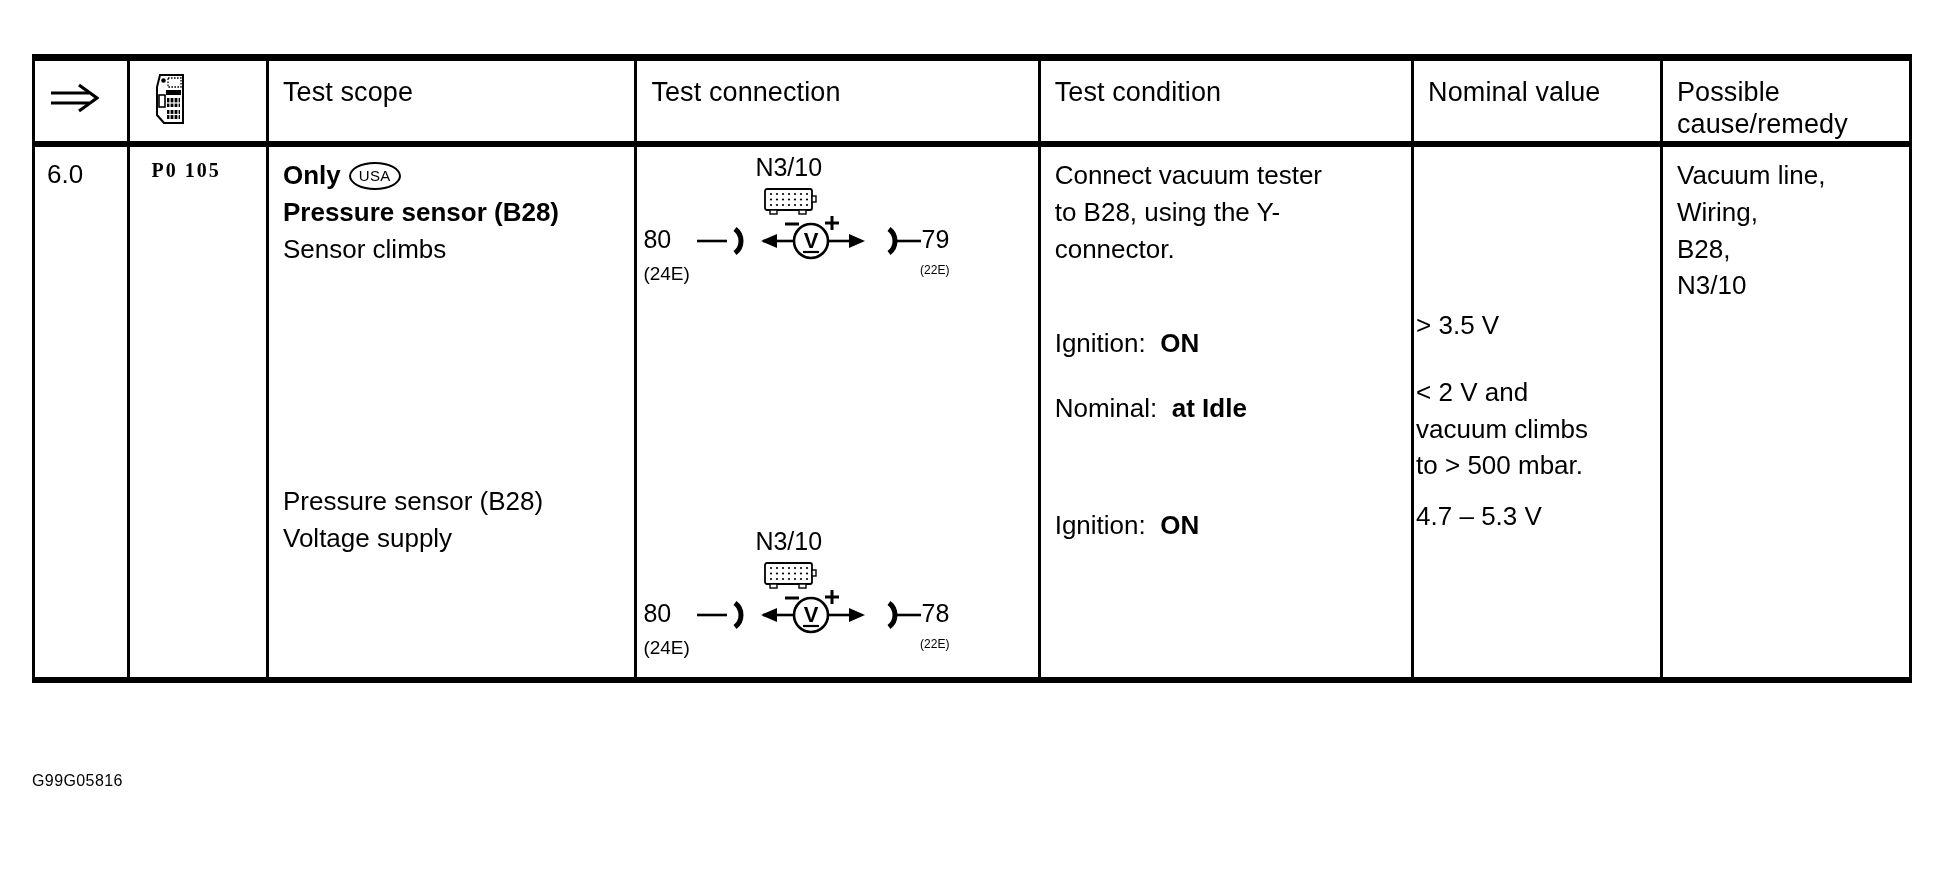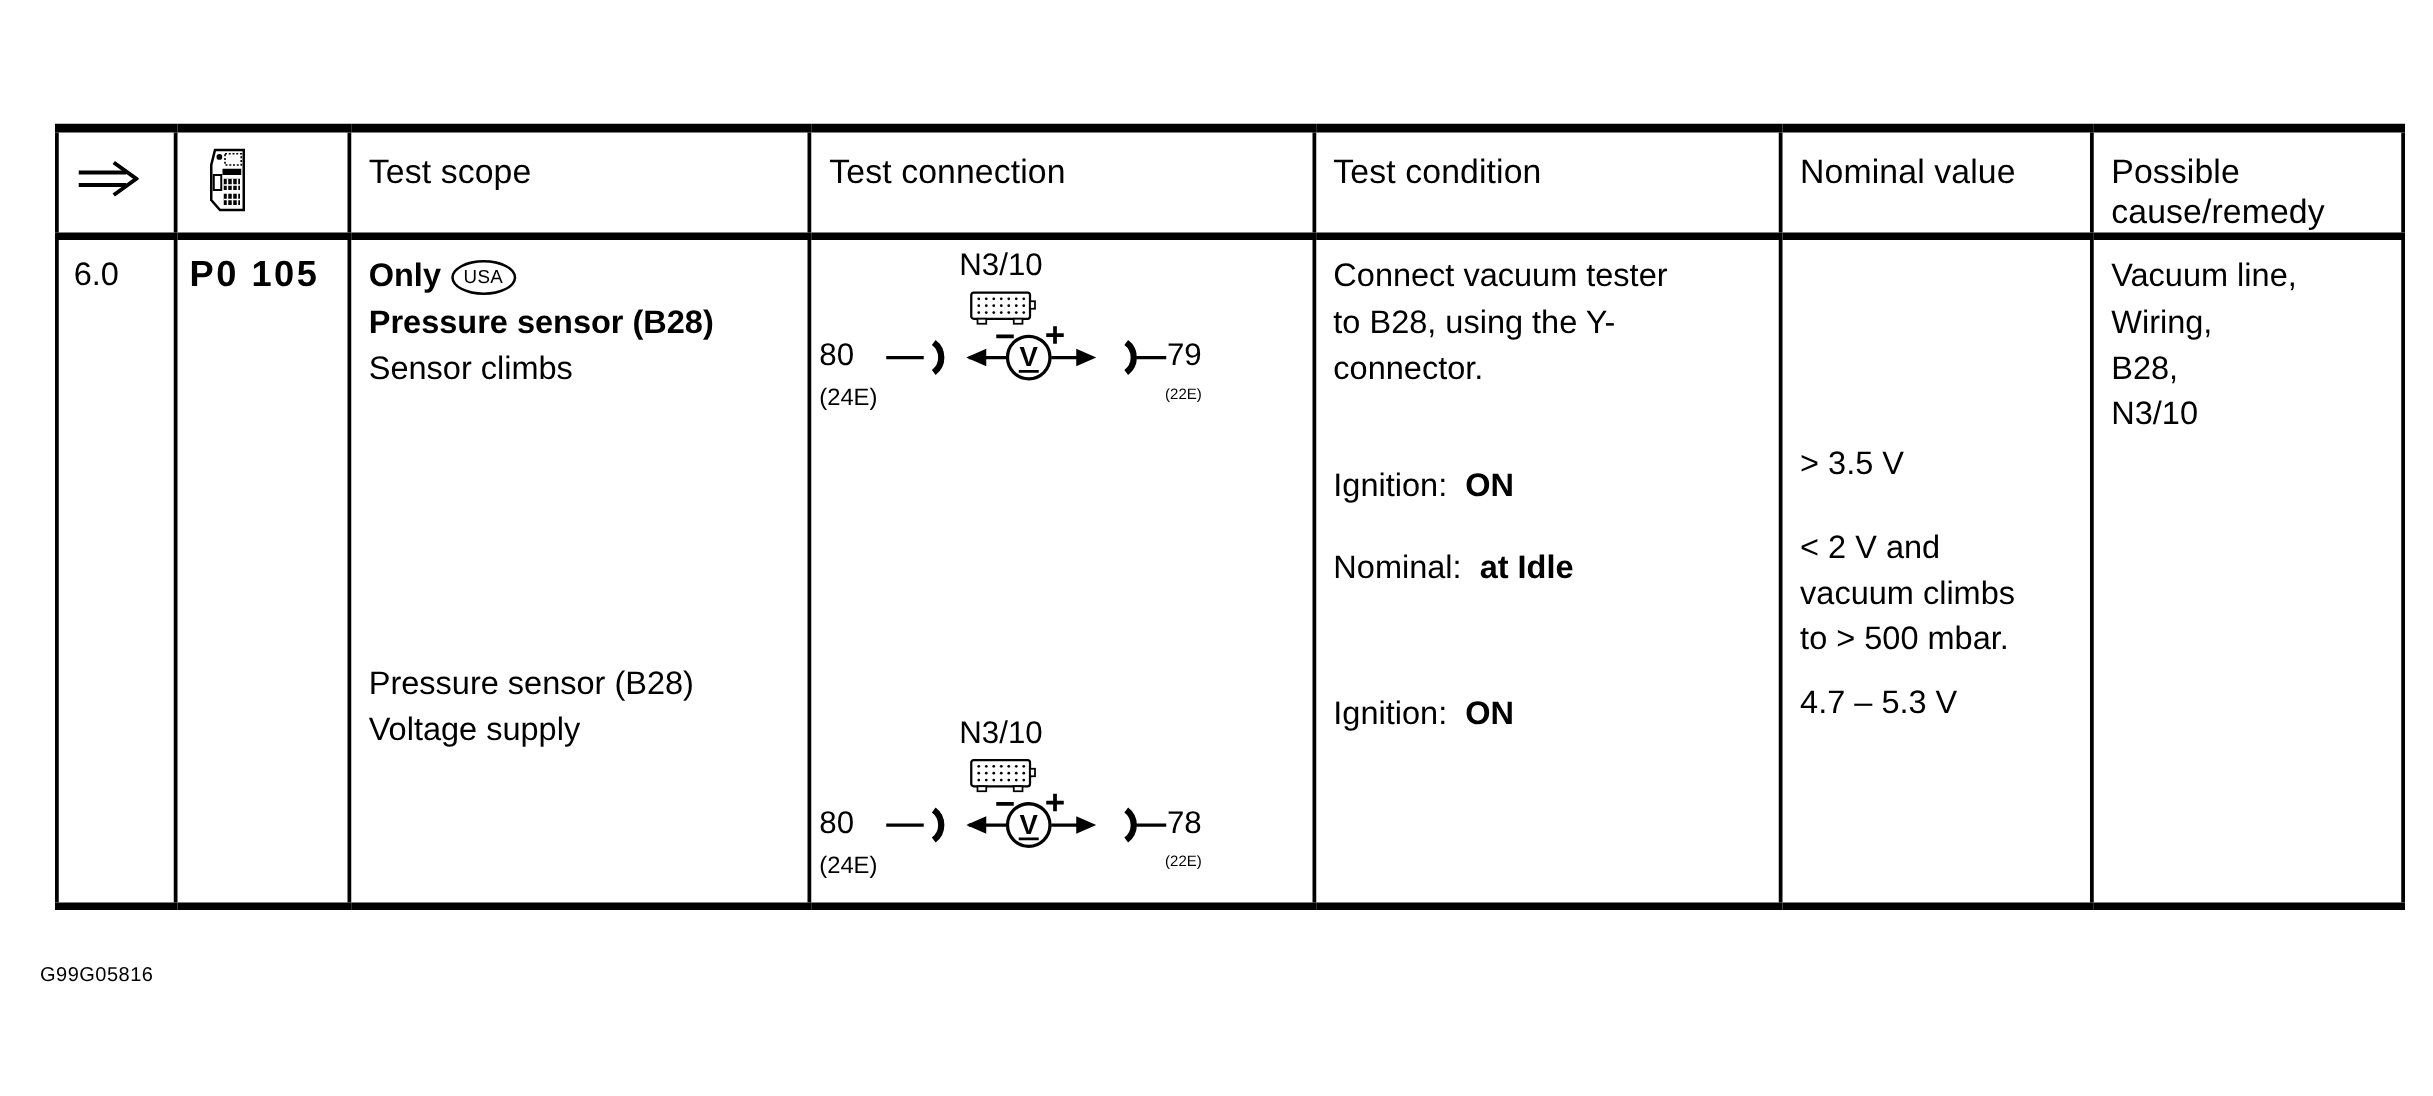--- a/index.html
+++ b/index.html
@@ -19,26 +19,25 @@
   .page {
     position: absolute;
     left: 0; top: 0;
     width: 1946px;
     height: 877px;
   }
 
   
   .diag-table {
     position: absolute;
-    left: 44px;
+    left: 32px;
     top: 54px;
     width: 1880px;
     border-collapse: collapse;
     table-layout: fixed;
-    margin-top: 45px;
   }
   .diag-table td {
     vertical-align: top;
     padding: 0;
     border-left: 3px solid #000;
     border-right: 3px solid #000;
   }
 
   
   .row-head td {
@@ -89,25 +88,25 @@
     width: 34px;
     height: 52px;
   }
 
   
   .step-no {
     font-size: 26px;
     padding: 12px 0 0 12px;
   }
   .code-lcd {
-    font-family: Liberation Sans, sans-serif;
-    font-size: 29px;
+    font-family: Liberation Serif, serif;
+    font-size: 20px;
     font-weight: 700;
     letter-spacing: 2px;
-    padding: 12px 0 0 10px;
+    padding: 12px 0 0 22px;
     white-space: nowrap;
   }
 
   .scope-block { padding: 10px 0 0 14px; }
   .scope-line {
     font-size: 26px;
     line-height: 1.42;
     white-space: nowrap;
   }
   .scope-line.bold { font-weight: 700; }
@@ -188,21 +187,21 @@
   .cond-line {
     font-size: 26px;
     line-height: 1.42;
   }
   .cond-line b { font-weight: 700; }
   .cond-gap-1 { height: 58px; }
   .cond-gap-2 { height: 28px; }
   .cond-gap-3 { height: 80px; }
 
   
-  .nom-block { padding: 10px 0 0 14px; }
+  .nom-block { padding: 10px 0 0 2px; }
   .nom-line {
     font-size: 26px;
     line-height: 1.42;
     white-space: nowrap;
   }
   .nom-spacer-1 { height: 150px; }
   .nom-spacer-2 { height: 30px; }
   .nom-spacer-3 { height: 14px; }
 
   

